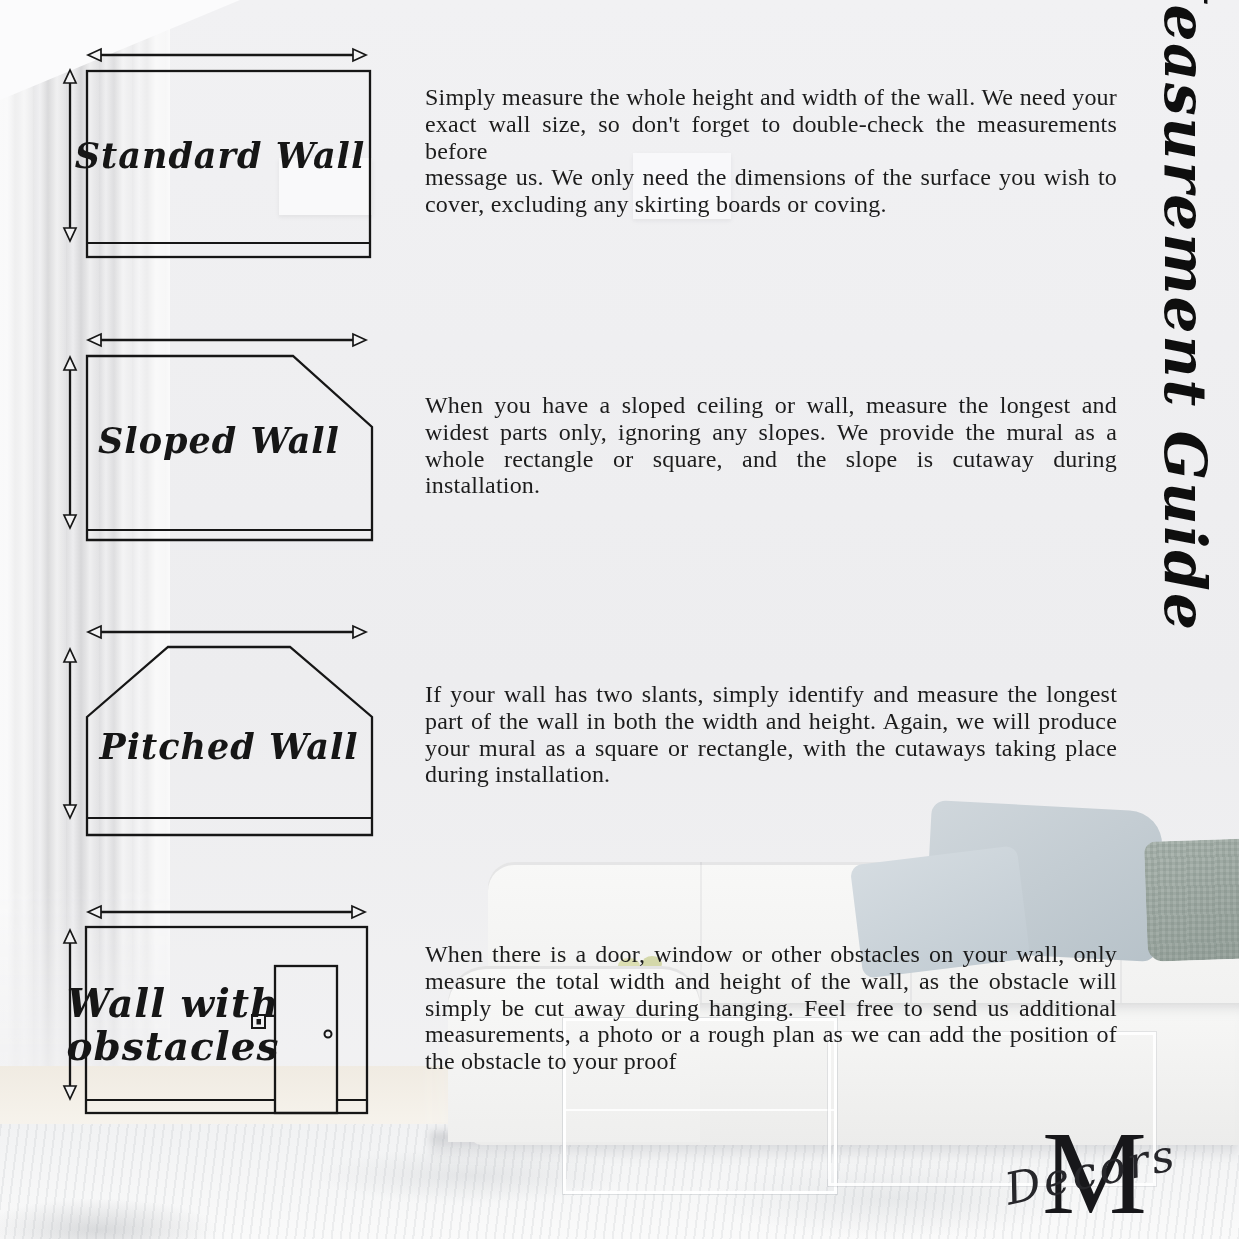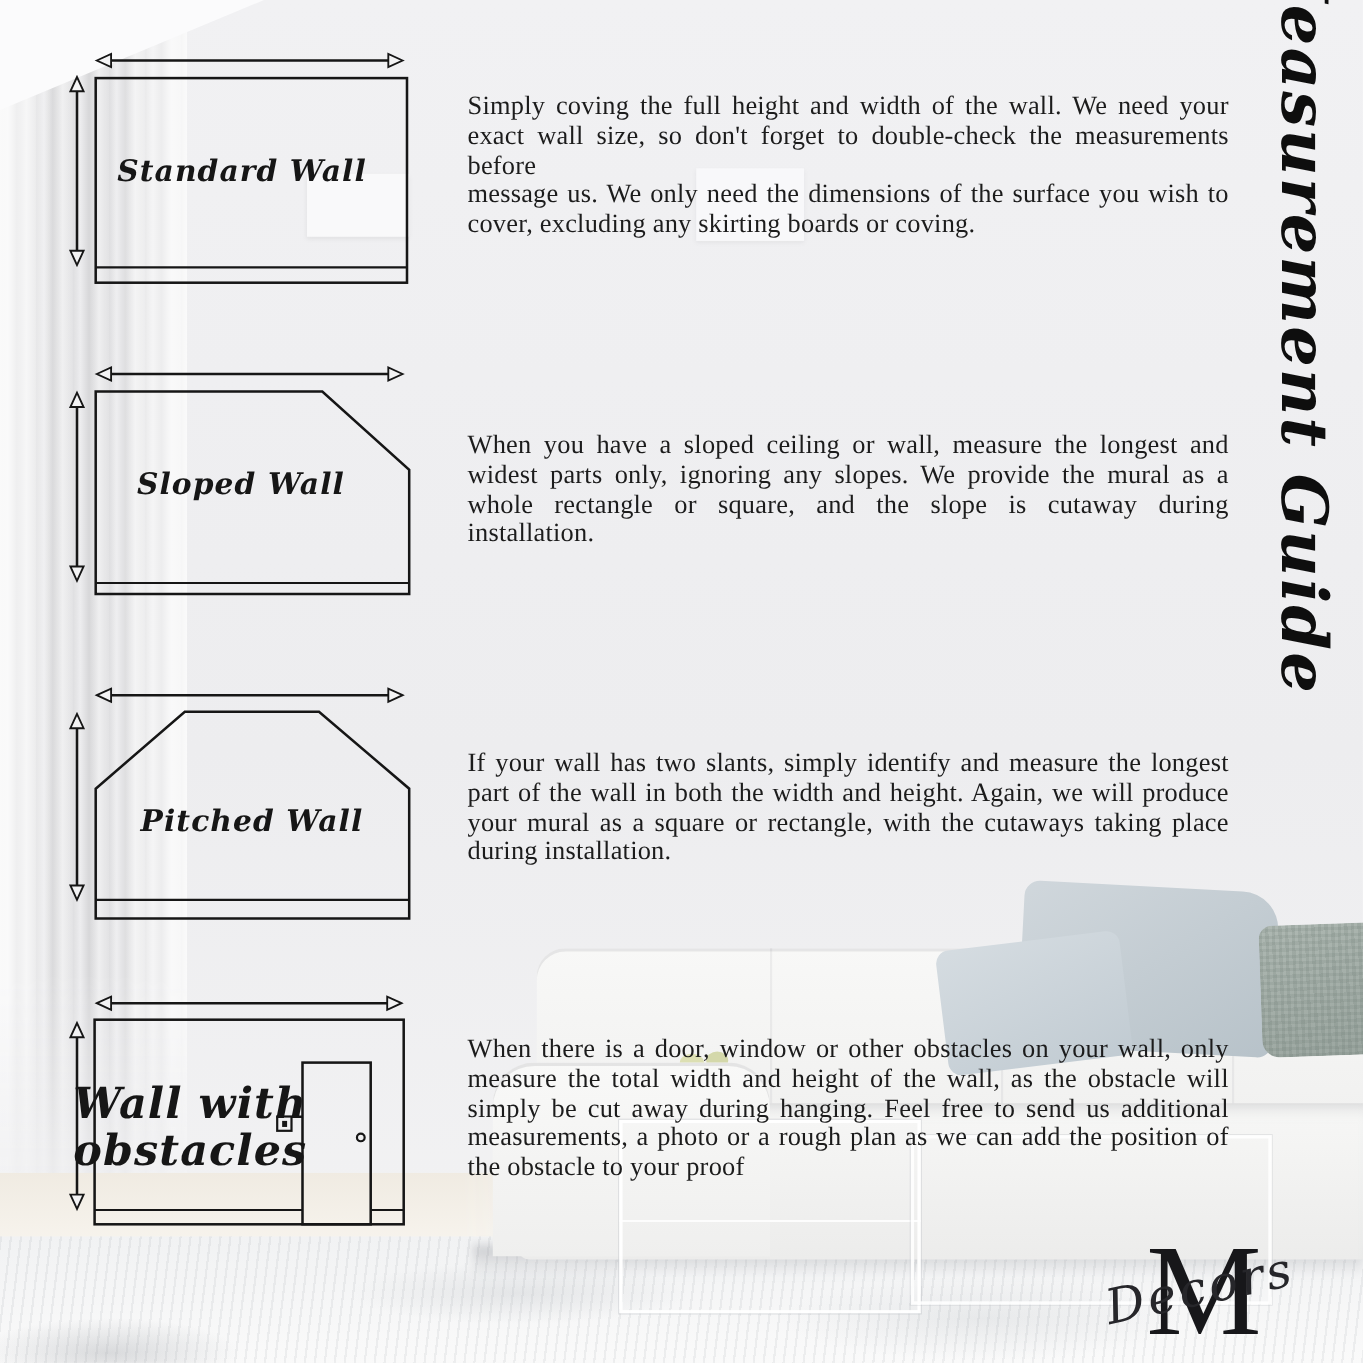--- a/index.html
+++ b/index.html
@@ -58,21 +58,21 @@
   .table1{position:absolute;left:563px;top:1018px;width:268px;height:170px;
     border:3px solid rgba(255,255,255,.95);box-shadow:0 0 0 1px rgba(172,177,183,.35);}
   .table1::after{content:"";position:absolute;left:-3px;right:-3px;top:52%;height:0;border-top:2px solid rgba(255,255,255,.85);}
   .table2{position:absolute;left:828px;top:1032px;width:322px;height:148px;
     border:3px solid rgba(255,255,255,.85);box-shadow:0 0 0 1px rgba(172,177,183,.28);}
   
   .fg{position:absolute;inset:0;z-index:5;}
   .diagram{position:absolute;}
   .wall-label{position:absolute;transform:translate(-50%,-50%);
     font-family:"DejaVu Serif", serif;font-style:italic;font-weight:bold;
-    font-size:27px;color:#161616;white-space:nowrap;letter-spacing:1px;text-align:center;line-height:1.1;}
+    font-size:35px;color:#161616;white-space:nowrap;letter-spacing:1px;text-align:center;line-height:1.1;}
   .para{position:absolute;left:425px;width:692px;text-align:justify;
     font-size:24px;line-height:26.8px;color:#1c1c1c;letter-spacing:.2px;}
   .guide-title{position:absolute;left:1185px;top:285px;
     transform:translate(-50%,-50%) rotate(90deg);white-space:nowrap;
     font-family:"DejaVu Serif", serif;font-style:italic;font-weight:bold;
     font-size:58px;color:#0e0e0e;letter-spacing:2px;}
   .logo{position:absolute;left:1016px;top:1126px;width:220px;height:110px;}
   .logo-m{position:absolute;left:26px;top:-14px;font-family:"Liberation Serif", serif;
     font-size:118px;line-height:1.05;color:#17171a;}
   .logo-script{position:absolute;left:-12px;top:20px;font-family:"DejaVu Serif", serif;
@@ -168,21 +168,21 @@
       <circle class="thin" cx="268" cy="139" r="3.5"></circle>
       <rect class="thin" x="192" y="120" width="13" height="13"></rect>
       <rect x="196.5" y="124" width="4.5" height="5.5" fill="#161616"></rect>
     </svg>
     <div class="wall-label" style="left:173px;top:1025px;font-size:39px;">
       <div>Wall with</div>
       <div>obstacles</div>
     </div>
 
     <div class="para" style="top:84px;">
-      <div>Simply coving the full height and width of the wall. We need your exact wall size, so don't forget to double-check the measurements before</div>
+      <div>Simply measure the whole height and width of the wall. We need your exact wall size, so don't forget to double-check the measurements before</div>
       <div>message us. We only need the dimensions of the surface you wish to cover, excluding any skirting boards or coving.</div>
     </div>
     <div class="para" style="top:392px;">When you have a sloped ceiling or wall, measure the longest and widest parts only, ignoring any slopes. We provide the mural as a whole rectangle or square, and the slope is cutaway during installation.</div>
     <div class="para" style="top:941px;">When there is a door, window or other obstacles on your wall, only measure the total width and height of the wall, as the obstacle will simply be cut away during hanging. Feel free to send us additional measurements, a photo or a rough plan as we can add the position of the obstacle to your proof</div>
     <div class="para" style="top:681px;">If your wall has two slants, simply identify and measure the longest part of the wall in both the width and height. Again, we will produce your mural as a square or rectangle, with the cutaways taking place during installation.</div>
 
     <div class="logo">
       <div class="logo-m">M</div>
       <div class="logo-script">Decors</div>
       <div class="logo-suffix">arket</div>

